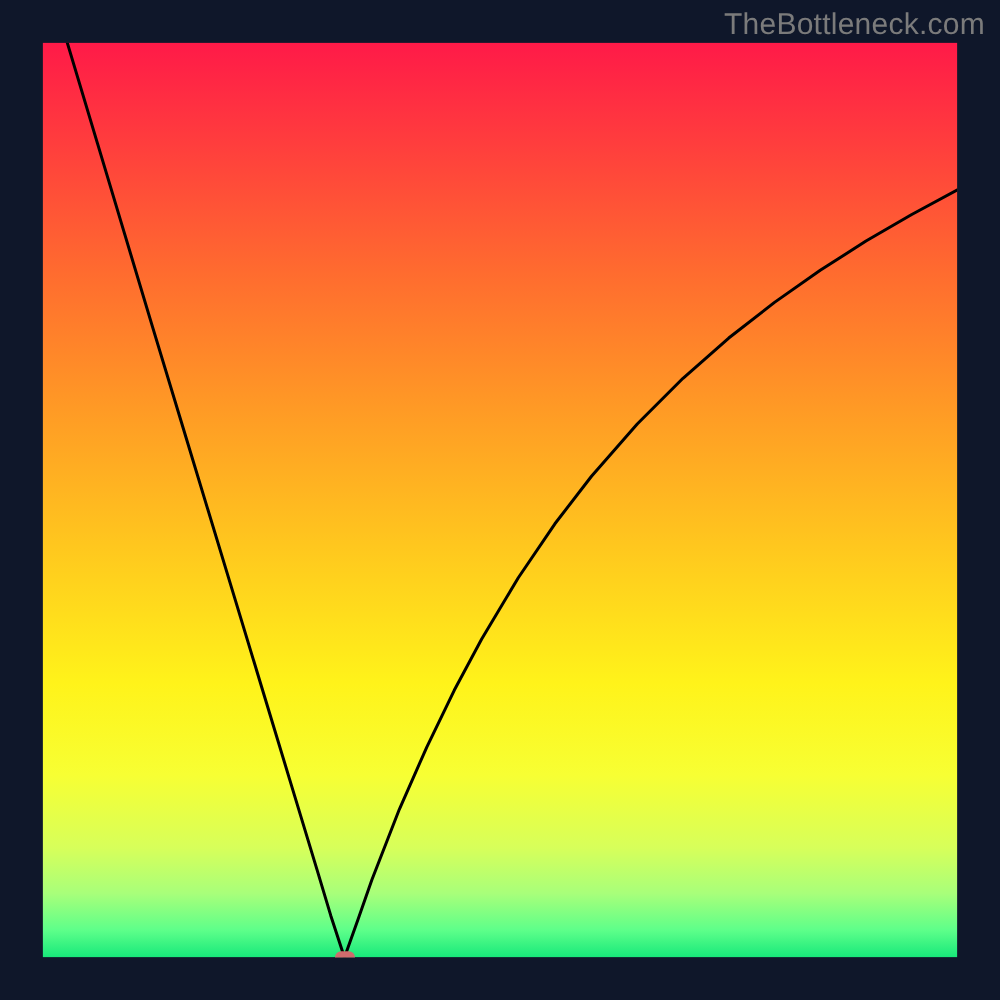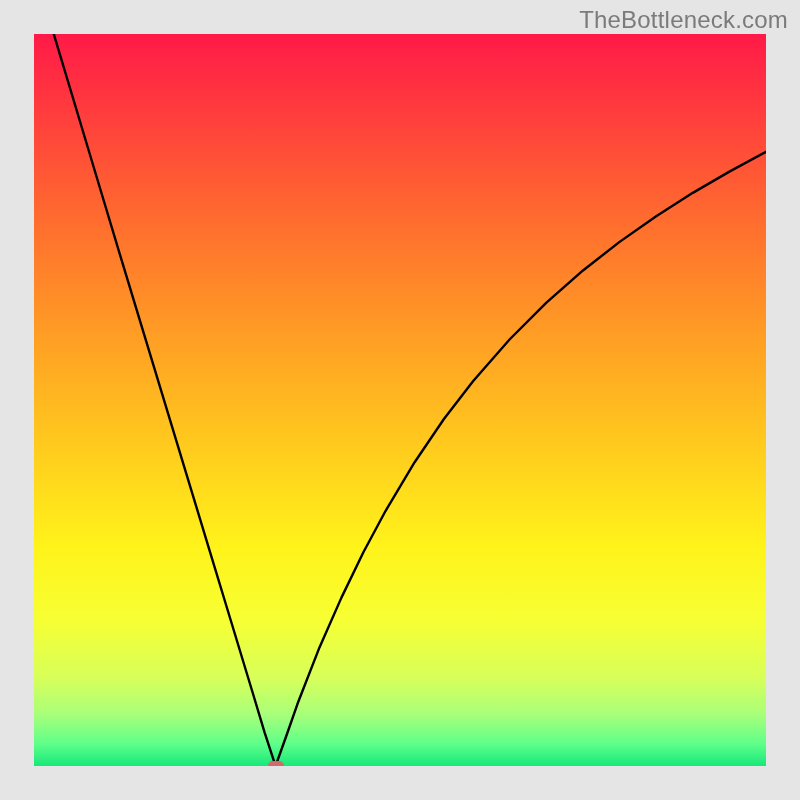--- a/index.html
+++ b/index.html
@@ -10,21 +10,21 @@
     background: #000000;
     overflow: hidden;
     font-family: Arial, Helvetica, sans-serif;
   }
   .frame {
     position: absolute;
     left: 0;
     top: 0;
     width: 800px;
     height: 800px;
-    background: #e5e5e5;
+    background: #0f172a;
   }
   .plot-area {
     position: absolute;
     left: 34px;
     top: 34px;
     width: 732px;
     height: 732px;
     overflow: hidden;
   }
   .gradient {

